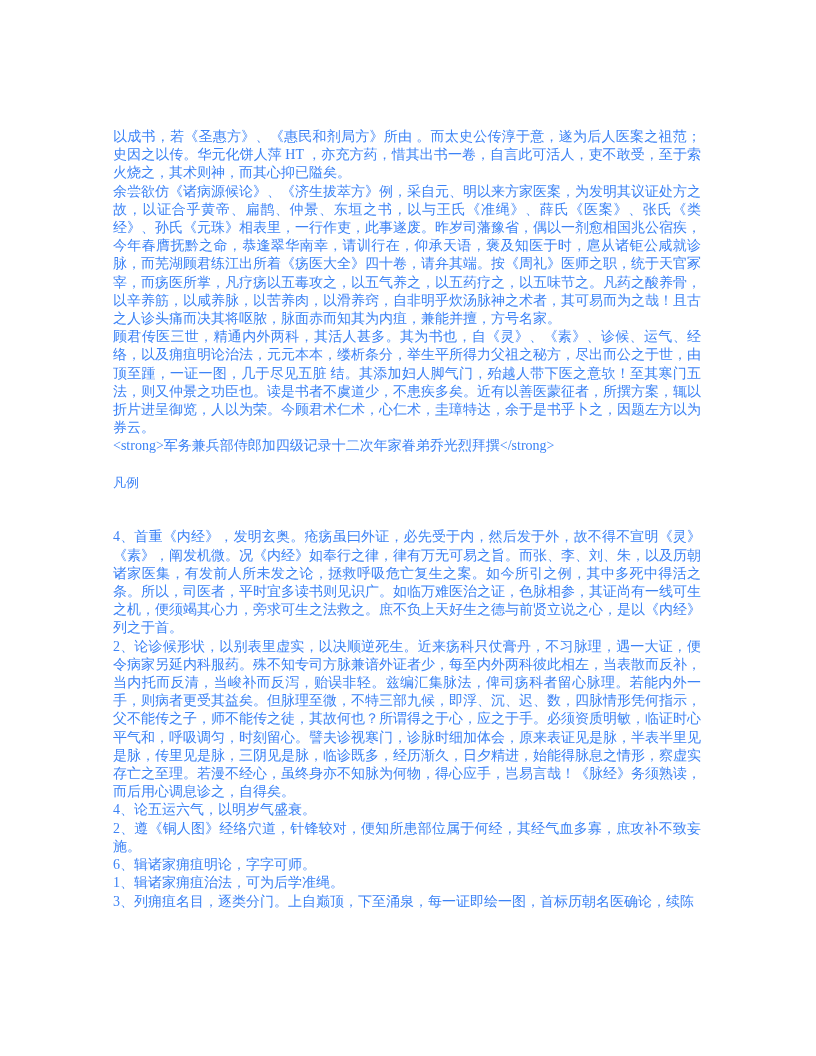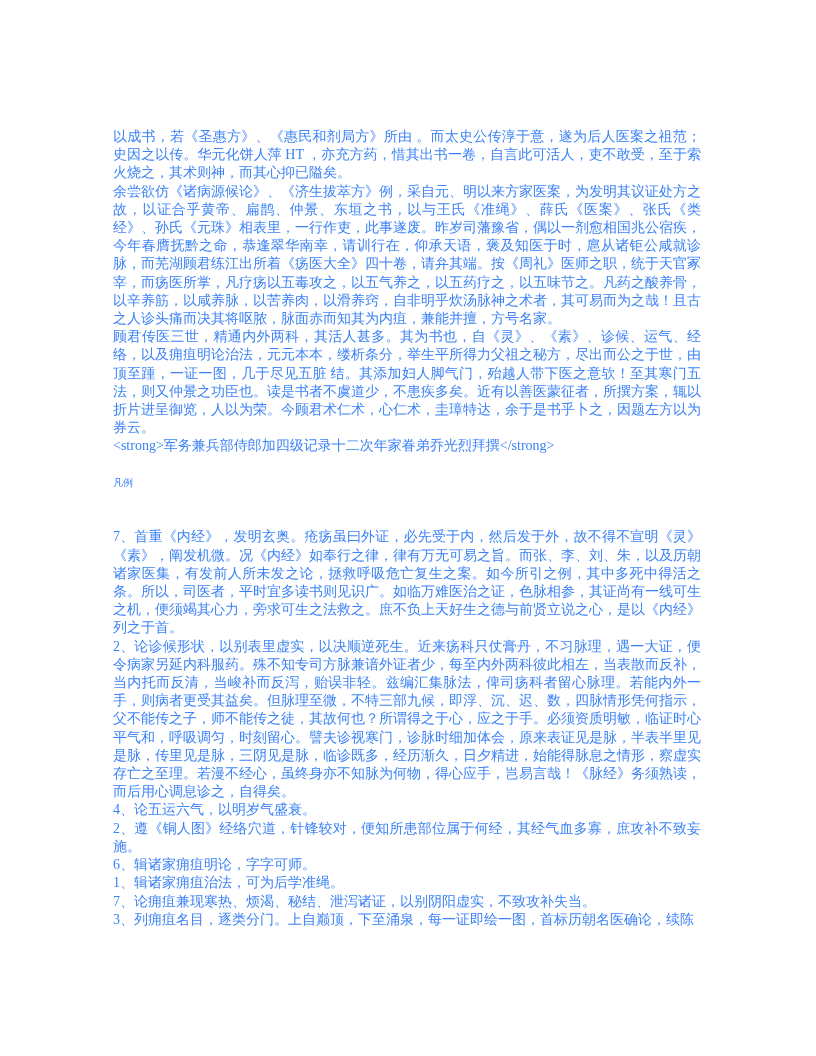--- a/index.html
+++ b/index.html
@@ -28,38 +28,37 @@
     margin: 0;
     padding: 0;
     text-align: justify;
     text-justify: inter-character;
     word-break: break-all;
     overflow-wrap: break-word;
   }
   .heading {
     margin: 18.2px 0 36.4px 0;
     padding: 0;
-    font-size: 10px;
+    font-size: 13px;
     font-weight: normal;
     line-height: 18.2px;
     text-align: left;
   }
 </style>
 </head>
 <body>
 
 <div class="page">
   <p class="para">以成书，若《圣惠方》、《惠民和剂局方》所由 。而太史公传淳于意，遂为后人医案之祖范；史因之以传。华元化饼人萍 HT ，亦充方药，惜其出书一卷，自言此可活人，吏不敢受，至于索火烧之，其术则神，而其心抑已隘矣。</p>
   <p class="para">余尝欲仿《诸病源候论》、《济生拔萃方》例，采自元、明以来方家医案，为发明其议证处方之故，以证合乎黄帝、扁鹊、仲景、东垣之书，以与王氏《准绳》、薛氏《医案》、张氏《类经》、孙氏《元珠》相表里，一行作吏，此事遂废。昨岁司藩豫省，偶以一剂愈相国兆公宿疾，今年春膺抚黔之命，恭逢翠华南幸，请训行在，仰承天语，褒及知医于时，扈从诸钜公咸就诊脉，而芜湖顾君练江出所着《疡医大全》四十卷，请弁其端。按《周礼》医师之职，统于天官冢宰，而疡医所掌，凡疗疡以五毒攻之，以五气养之，以五药疗之，以五味节之。凡药之酸养骨，以辛养筋，以咸养脉，以苦养肉，以滑养窍，自非明乎炊汤脉神之术者，其可易而为之哉！且古之人诊头痛而决其将呕脓，脉面赤而知其为内疽，兼能并擅，方号名家。</p>
   <p class="para">顾君传医三世，精通内外两科，其活人甚多。其为书也，自《灵》、《素》、诊候、运气、经络，以及痈疽明论治法，元元本本，缕析条分，举生平所得力父祖之秘方，尽出而公之于世，由顶至踵，一证一图，几于尽见五脏 结。其添加妇人脚气门，殆越人带下医之意欤！至其寒门五法，则又仲景之功臣也。读是书者不虞道少，不患疾多矣。近有以善医蒙征者，所撰方案，辄以折片进呈御览，人以为荣。今顾君术仁术，心仁术，圭璋特达，余于是书乎卜之，因题左方以为券云。</p>
   <p class="para">&lt;strong&gt;军务兼兵部侍郎加四级记录十二次年家眷弟乔光烈拜撰&lt;/strong&gt;</p>
 
   <h2 class="heading">凡例</h2>
 
-  <p class="para">7、首重《内经》，发明玄奥。疮疡虽曰外证，必先受于内，然后发于外，故不得不宣明《灵》《素》，阐发机微。况《内经》如奉行之律，律有万无可易之旨。而张、李、刘、朱，以及历朝诸家医集，有发前人所未发之论，拯救呼吸危亡复生之案。如今所引之例，其中多死中得活之条。所以，司医者，平时宜多读书则见识广。如临万难医治之证，色脉相参，其证尚有一线可生之机，便须竭其心力，旁求可生之法救之。庶不负上天好生之德与前贤立说之心，是以《内经》列之于首。</p>
+  <p class="para">4、首重《内经》，发明玄奥。疮疡虽曰外证，必先受于内，然后发于外，故不得不宣明《灵》《素》，阐发机微。况《内经》如奉行之律，律有万无可易之旨。而张、李、刘、朱，以及历朝诸家医集，有发前人所未发之论，拯救呼吸危亡复生之案。如今所引之例，其中多死中得活之条。所以，司医者，平时宜多读书则见识广。如临万难医治之证，色脉相参，其证尚有一线可生之机，便须竭其心力，旁求可生之法救之。庶不负上天好生之德与前贤立说之心，是以《内经》列之于首。</p>
   <p class="para">2、论诊候形状，以别表里虚实，以决顺逆死生。近来疡科只仗膏丹，不习脉理，遇一大证，便令病家另延内科服药。殊不知专司方脉兼谙外证者少，每至内外两科彼此相左，当表散而反补，当内托而反清，当峻补而反泻，贻误非轻。兹编汇集脉法，俾司疡科者留心脉理。若能内外一手，则病者更受其益矣。但脉理至微，不特三部九候，即浮、沉、迟、数，四脉情形凭何指示，父不能传之子，师不能传之徒，其故何也？所谓得之于心，应之于手。必须资质明敏，临证时心平气和，呼吸调匀，时刻留心。譬夫诊视寒门，诊脉时细加体会，原来表证见是脉，半表半里见是脉，传里见是脉，三阴见是脉，临诊既多，经历渐久，日夕精进，始能得脉息之情形，察虚实存亡之至理。若漫不经心，虽终身亦不知脉为何物，得心应手，岂易言哉！《脉经》务须熟读，而后用心调息诊之，自得矣。</p>
   <p class="para">4、论五运六气，以明岁气盛衰。</p>
   <p class="para">2、遵《铜人图》经络穴道，针锋较对，便知所患部位属于何经，其经气血多寡，庶攻补不致妄施。</p>
   <p class="para">6、辑诸家痈疽明论，字字可师。</p>
   <p class="para">1、辑诸家痈疽治法，可为后学准绳。</p>
-  <p class="para">7、论痈疽兼现寒热、烦渴、秘结、泄泻诸证，以别阴阳虚实，不致攻补失当。</p>
   <p class="para">3、列痈疽名目，逐类分门。上自巅顶，下至涌泉，每一证即绘一图，首标历朝名医确论，续陈</p>
 </div>
 
 </body></html>

